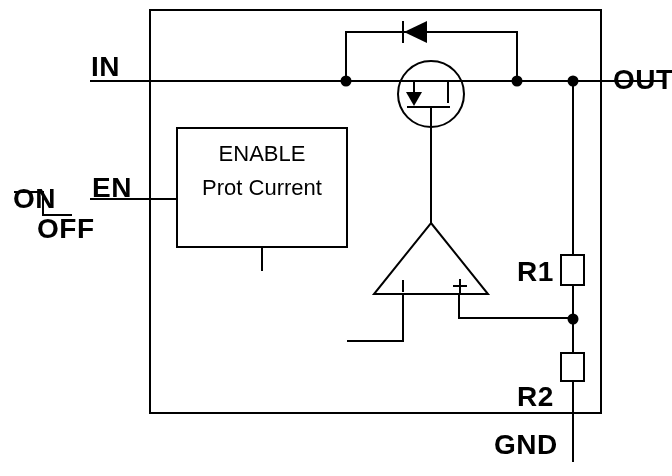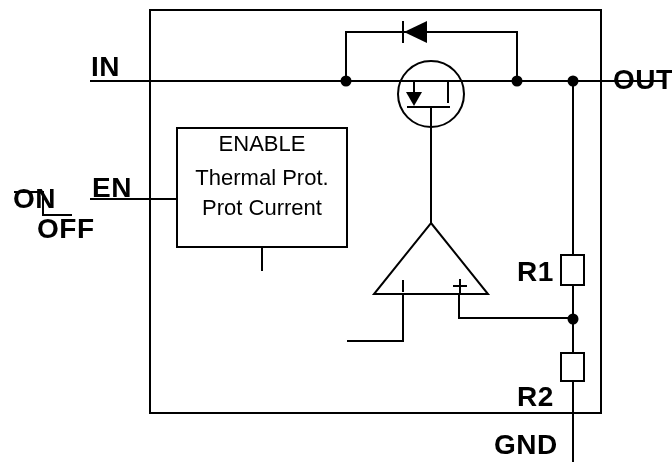--- a/index.html
+++ b/index.html
@@ -30,20 +30,21 @@
 
   .box {
     position: absolute;
     box-sizing: border-box;
     border: 2px solid #000000;
     background: #ffffff;
   }
   .enable-box {
     left: 176px; top: 127px; width: 172px; height: 121px;
     display: flex; flex-direction: column; align-items: center;
+    padding-top: 10px;
   }
   .enable-box .line { line-height: 30px; font-size: 22px; text-align: center; }
   .enable-box .line.first { margin-bottom: 4px; }
   .vref-box {
     left: 176px; top: 271px; width: 172px; height: 118px;
     display: flex; align-items: center; justify-content: center;
     font-size: 22px;
   }
 
   .lbl-in   { left: 91px;  top: 53px; }
@@ -103,21 +104,20 @@
     <rect class="res" x="561" y="353" width="23" height="28"></rect>
 
     <circle class="fillblk" cx="346" cy="81" r="5.5"></circle>
     <circle class="fillblk" cx="517" cy="81" r="5.5"></circle>
     <circle class="fillblk" cx="573" cy="81" r="5.5"></circle>
     <circle class="fillblk" cx="573" cy="319" r="5.5"></circle>
   </svg>
 
   <div class="box enable-box">
     <div class="line first">ENABLE</div>
-    <div class="line">Thermal Prot.</div>
     <div class="line">Prot Current</div>
   </div>
 
 
   <div class="lbl pin lbl-in">IN</div>
   <div class="lbl pin lbl-out">OUT</div>
   <div class="lbl pin lbl-en">EN</div>
   <div class="lbl pin lbl-on">ON</div>
   <div class="lbl pin lbl-off">OFF</div>
   <div class="lbl pin lbl-r1">R1</div>

